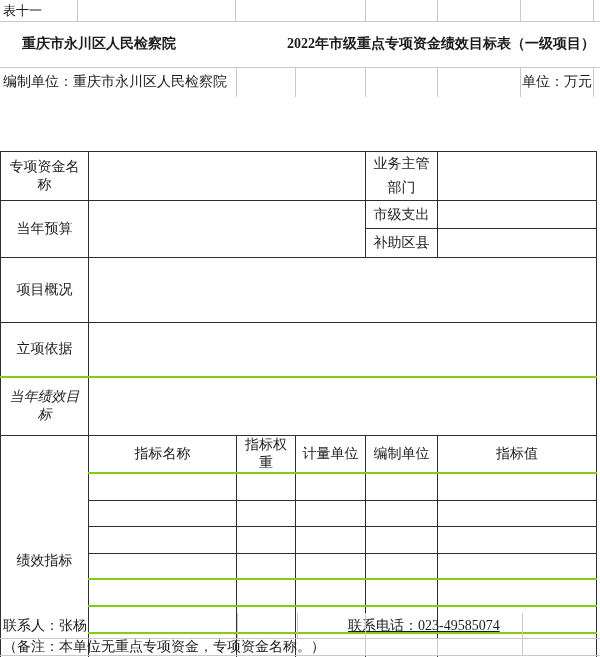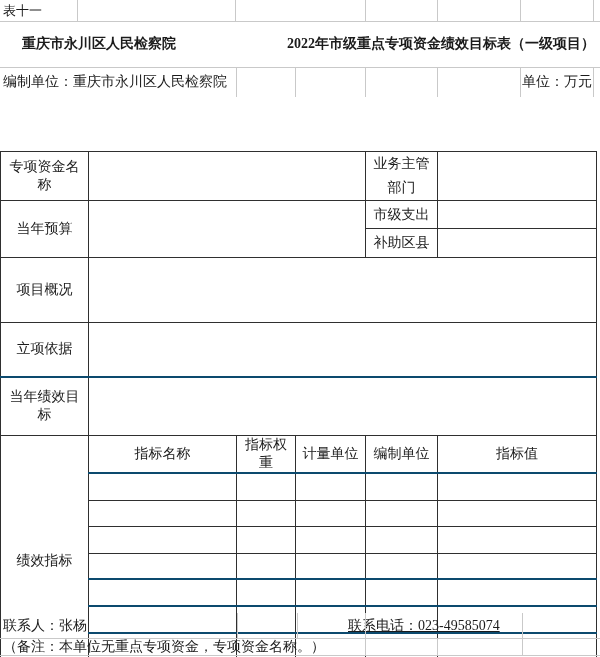--- a/index.html
+++ b/index.html
@@ -25,21 +25,21 @@
   }
   table.form td{
     border:1px solid #2f2f2f;
     padding:0 2px;
     vertical-align:middle;
     font-size:14px;
     overflow:hidden;
   }
   td.lab{text-align:center;}
   td.hdr{text-align:center;}
-  tr.gt td{border-top:2px solid #0c4a6e;}
+  tr.gt td{border-top:2px solid #84cc16;font-style:italic;}
   td.wrap{white-space:normal;line-height:24px;text-align:center;}
 
   
   .gl{position:absolute;background:#c9c9c9;}
   .gl.h{height:1px;left:0;width:600px;}
   .gl.v{width:1px;}
 </style>
 </head>
 <body>
 

